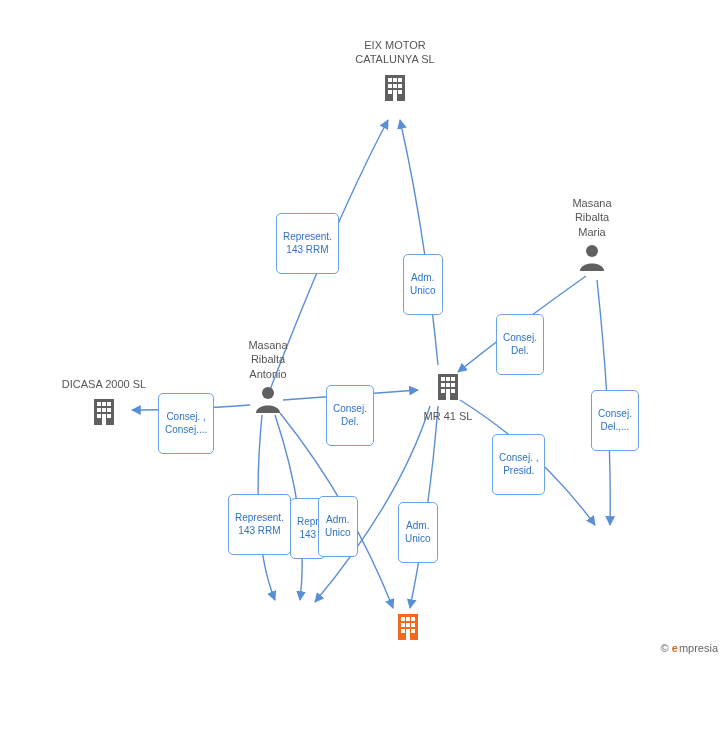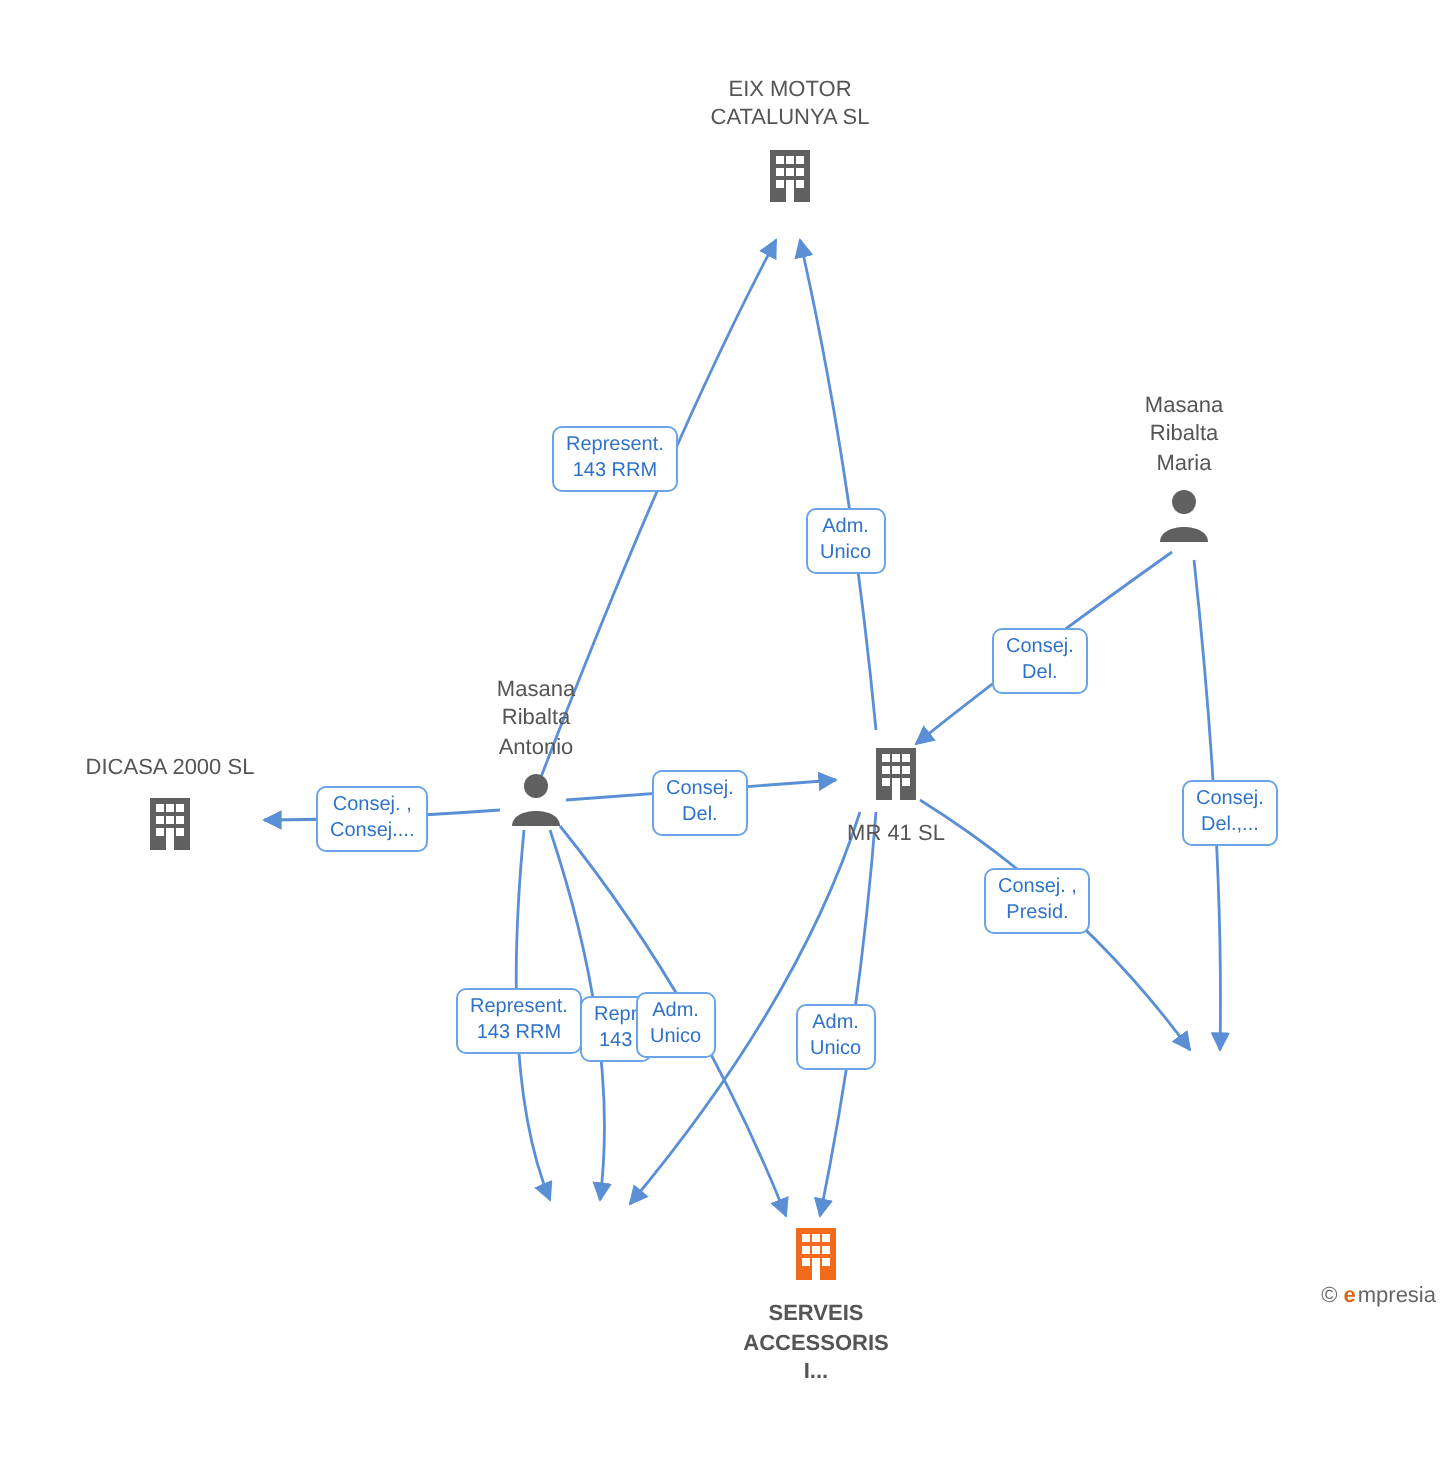--- a/index.html
+++ b/index.html
@@ -2,21 +2,21 @@
 <html><head>
 <meta charset="utf-8">
 <style>
 *{box-sizing:border-box;margin:0;padding:0}
 body{font-family:Arial,Helvetica,sans-serif;font-size:11px;color:#4a4a4a;background:#fff;width:728px;height:740px;position:relative;overflow:hidden}
 .container{position:relative;width:728px;height:660px}
 svg.edges{position:absolute;top:0;left:0;width:728px;height:740px;pointer-events:none}
 .node{position:absolute;text-align:center;line-height:1.3}
 .node .label{color:#555;margin:2px 0;white-space:pre-line}
 .icon-company,.icon-company-hl,.icon-person{display:inline-block}
-.edge-label{position:absolute;background:#fff;border:1px solid #6aa3e8;border-radius:5px;padding:3px 6px;color:#2f72c9;font-size:10px;line-height:1.25;text-align:center;white-space:nowrap;pointer-events:none}
+.edge-label{position:absolute;background:#fff;border:1px solid #6aa3e8;border-radius:5px;padding:17px 6px;color:#2f72c9;font-size:10px;line-height:1.25;text-align:center;white-space:nowrap;pointer-events:none}
 .copyright{position:absolute;bottom:6px;right:10px;color:#666;font-size:11px;}
 .copyright .e{color:#d46a1a;font-weight:bold;margin-right:1px}
 marker path{fill:#5a8fd6}
 svg.edges path.edge{stroke:#5a8fd6;stroke-width:1.4;fill:none}
 </style>
 </head>
 <body>
 <div class="container">
 <svg class="edges">
 <defs>
@@ -69,21 +69,21 @@
 <div class="node" style="left:228px;top:336px;width:80px">
   <div class="label">Masana<br>Ribalta<br>Antonio</div>
   <span class="icon-person">
     <svg width="32" height="32" viewBox="0 0 32 32">
           <circle cx="16" cy="10" r="6" fill="#606060"></circle>
           <path d="M4,30 C4,20 28,20 28,30 Z" fill="#606060"></path>
         </svg>
   </span>
 </div>
 
-<div class="node" style="left:25px;top:375px;width:120px">
+<div class="node" style="left:44px;top:375px;width:120px">
   <div class="label">DICASA 2000 SL</div>
   <span class="icon-company">
     <svg width="36" height="36" viewBox="0 0 36 36">
           <rect x="8" y="6" width="20" height="26" fill="#606060"></rect>
           <rect x="11" y="9" width="4" height="4" fill="#fff"></rect>
           <rect x="16" y="9" width="4" height="4" fill="#fff"></rect>
           <rect x="21" y="9" width="4" height="4" fill="#fff"></rect>
           <rect x="11" y="15" width="4" height="4" fill="#fff"></rect>
           <rect x="16" y="15" width="4" height="4" fill="#fff"></rect>
           <rect x="21" y="15" width="4" height="4" fill="#fff"></rect>
@@ -122,21 +122,20 @@
           <rect x="16" y="9" width="4" height="4" fill="#fff"></rect>
           <rect x="21" y="9" width="4" height="4" fill="#fff"></rect>
           <rect x="11" y="15" width="4" height="4" fill="#fff"></rect>
           <rect x="16" y="15" width="4" height="4" fill="#fff"></rect>
           <rect x="21" y="15" width="4" height="4" fill="#fff"></rect>
           <rect x="11" y="21" width="4" height="4" fill="#fff"></rect>
           <rect x="21" y="21" width="4" height="4" fill="#fff"></rect>
           <rect x="16" y="21" width="4" height="11" fill="#fff"></rect>
         </svg>
   </span>
-  <div class="label" style="font-weight:bold">SERVEIS<br>ACCESSORIS<br>I...</div>
 </div>
 
 <div class="edge-label" style="left:276px;top:213px"><span>Represent.<br>143 RRM</span></div>
 <div class="edge-label" style="left:403px;top:254px"><span>Adm.<br>Unico</span></div>
 <div class="edge-label" style="left:326px;top:385px"><span>Consej.<br>Del.</span></div>
 <div class="edge-label" style="left:158px;top:393px"><span>Consej. ,<br>Consej....</span></div>
 <div class="edge-label" style="left:228px;top:494px"><span>Represent.<br>143 RRM</span></div>
 <div class="edge-label" style="left:290px;top:498px"><span>Repr<br>143</span></div>
 <div class="edge-label" style="left:318px;top:496px"><span>Adm.<br>Unico</span></div>
 <div class="edge-label" style="left:398px;top:502px"><span>Adm.<br>Unico</span></div>

